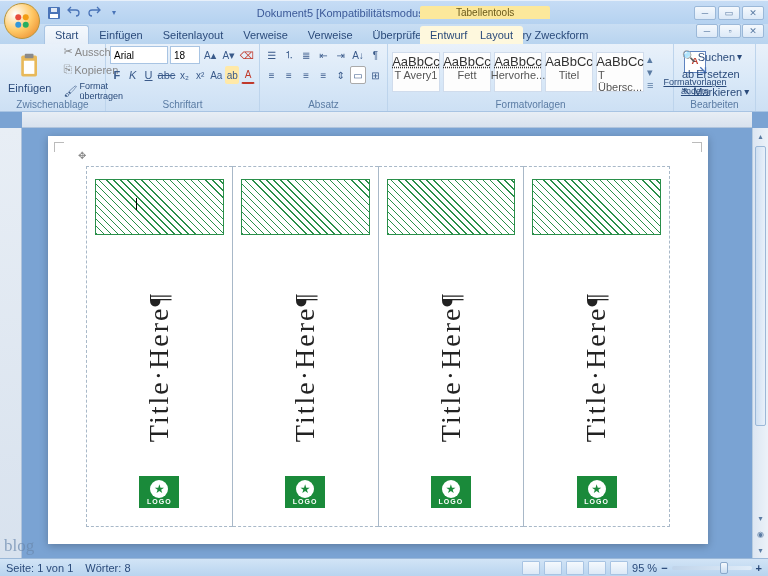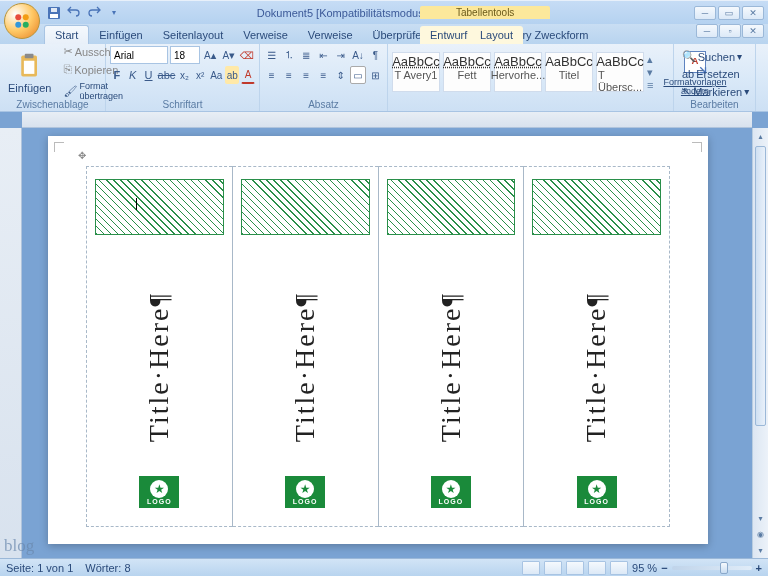--- a/index.html
+++ b/index.html
@@ -241,20 +241,21 @@
       </div>
       <div class="rbtn rbtn-lg" style="margin-left:4px;">
         <svg class="ico" viewBox="0 0 32 32">
             <rect x="4" y="4" width="24" height="24" fill="#fff" stroke="#4a74b8"></rect>
             <text x="16" y="18" text-anchor="middle" fill="#c0392b" font-size="14" font-weight="bold">A</text>
             <path d="M22 22 L28 28 M28 22 L28 28 L22 28" stroke="#4a74b8" fill="none" stroke-width="1.5"></path>
           </svg>
         <span style="font-size:9px;line-height:1;text-decoration:underline;">Formatvorlagen ändern</span>
       </div>
     </div>
+    <div class="rgroup-label">Formatvorlagen</div>
   </div>
 
   <div class="rgroup" style="width:82px;">
     <div style="display:flex;flex-direction:column;gap:1px;padding-top:2px;">
       <div class="rbtn" style="font-size:10px;color:#2a4a7a;"><span style="color:#4a8a4a;">🔍</span> <span>Suchen</span> ▾</div>
       <div class="rbtn" style="font-size:10px;color:#2a4a7a;">
           <span>ab</span> 
           <span>Ersetzen</span>
         </div>
       <div class="rbtn" style="font-size:10px;color:#2a4a7a;"><span>↖</span> <span>Markieren</span> ▾</div>

